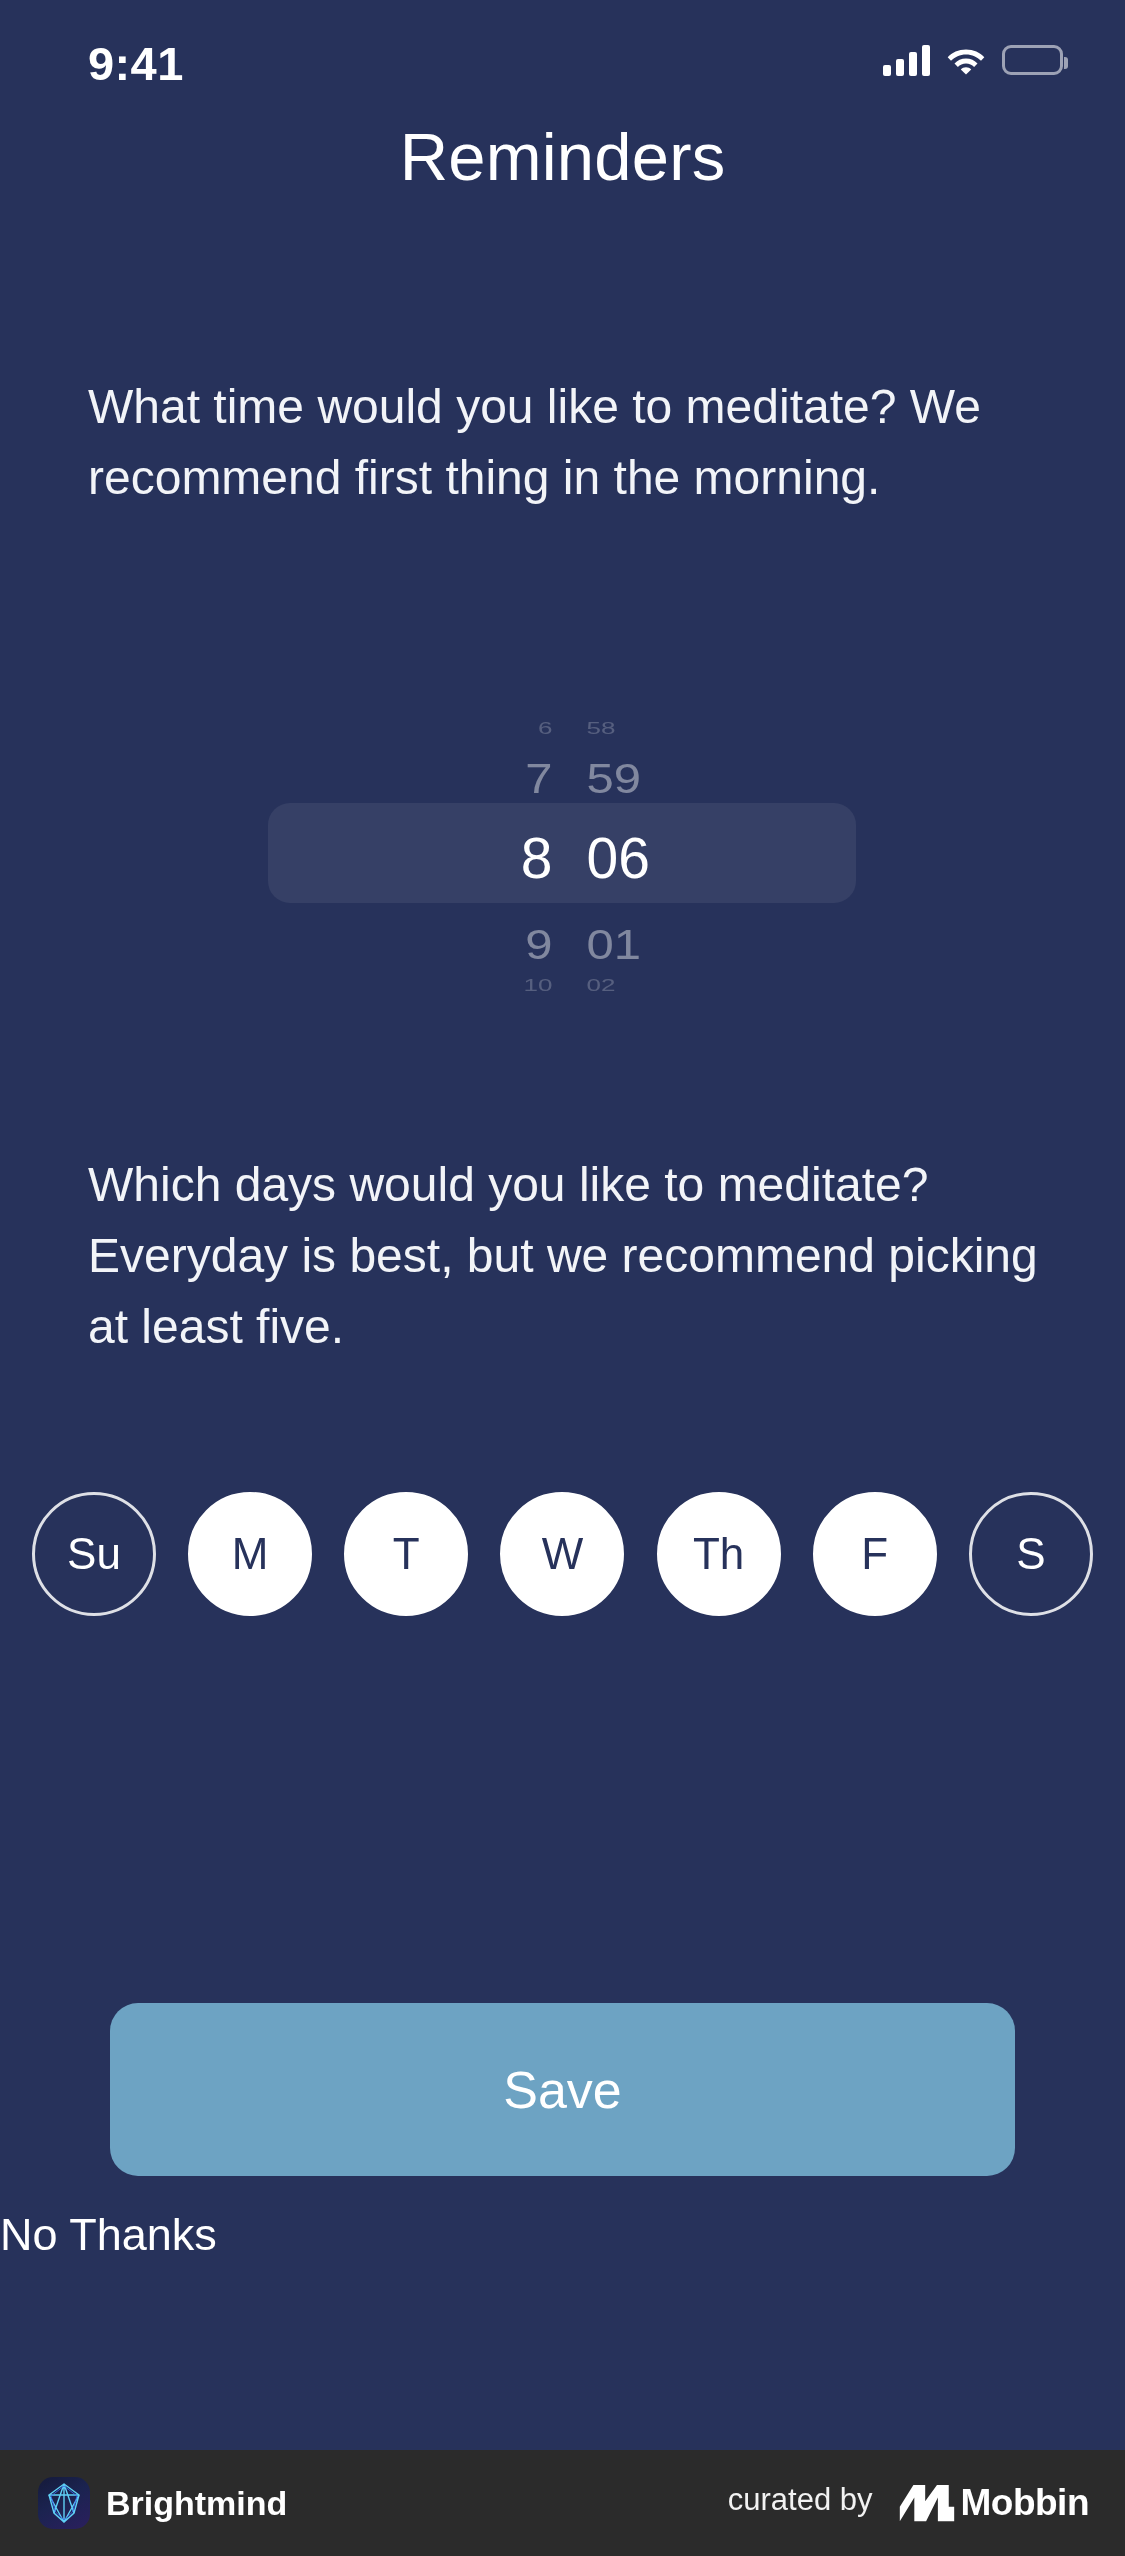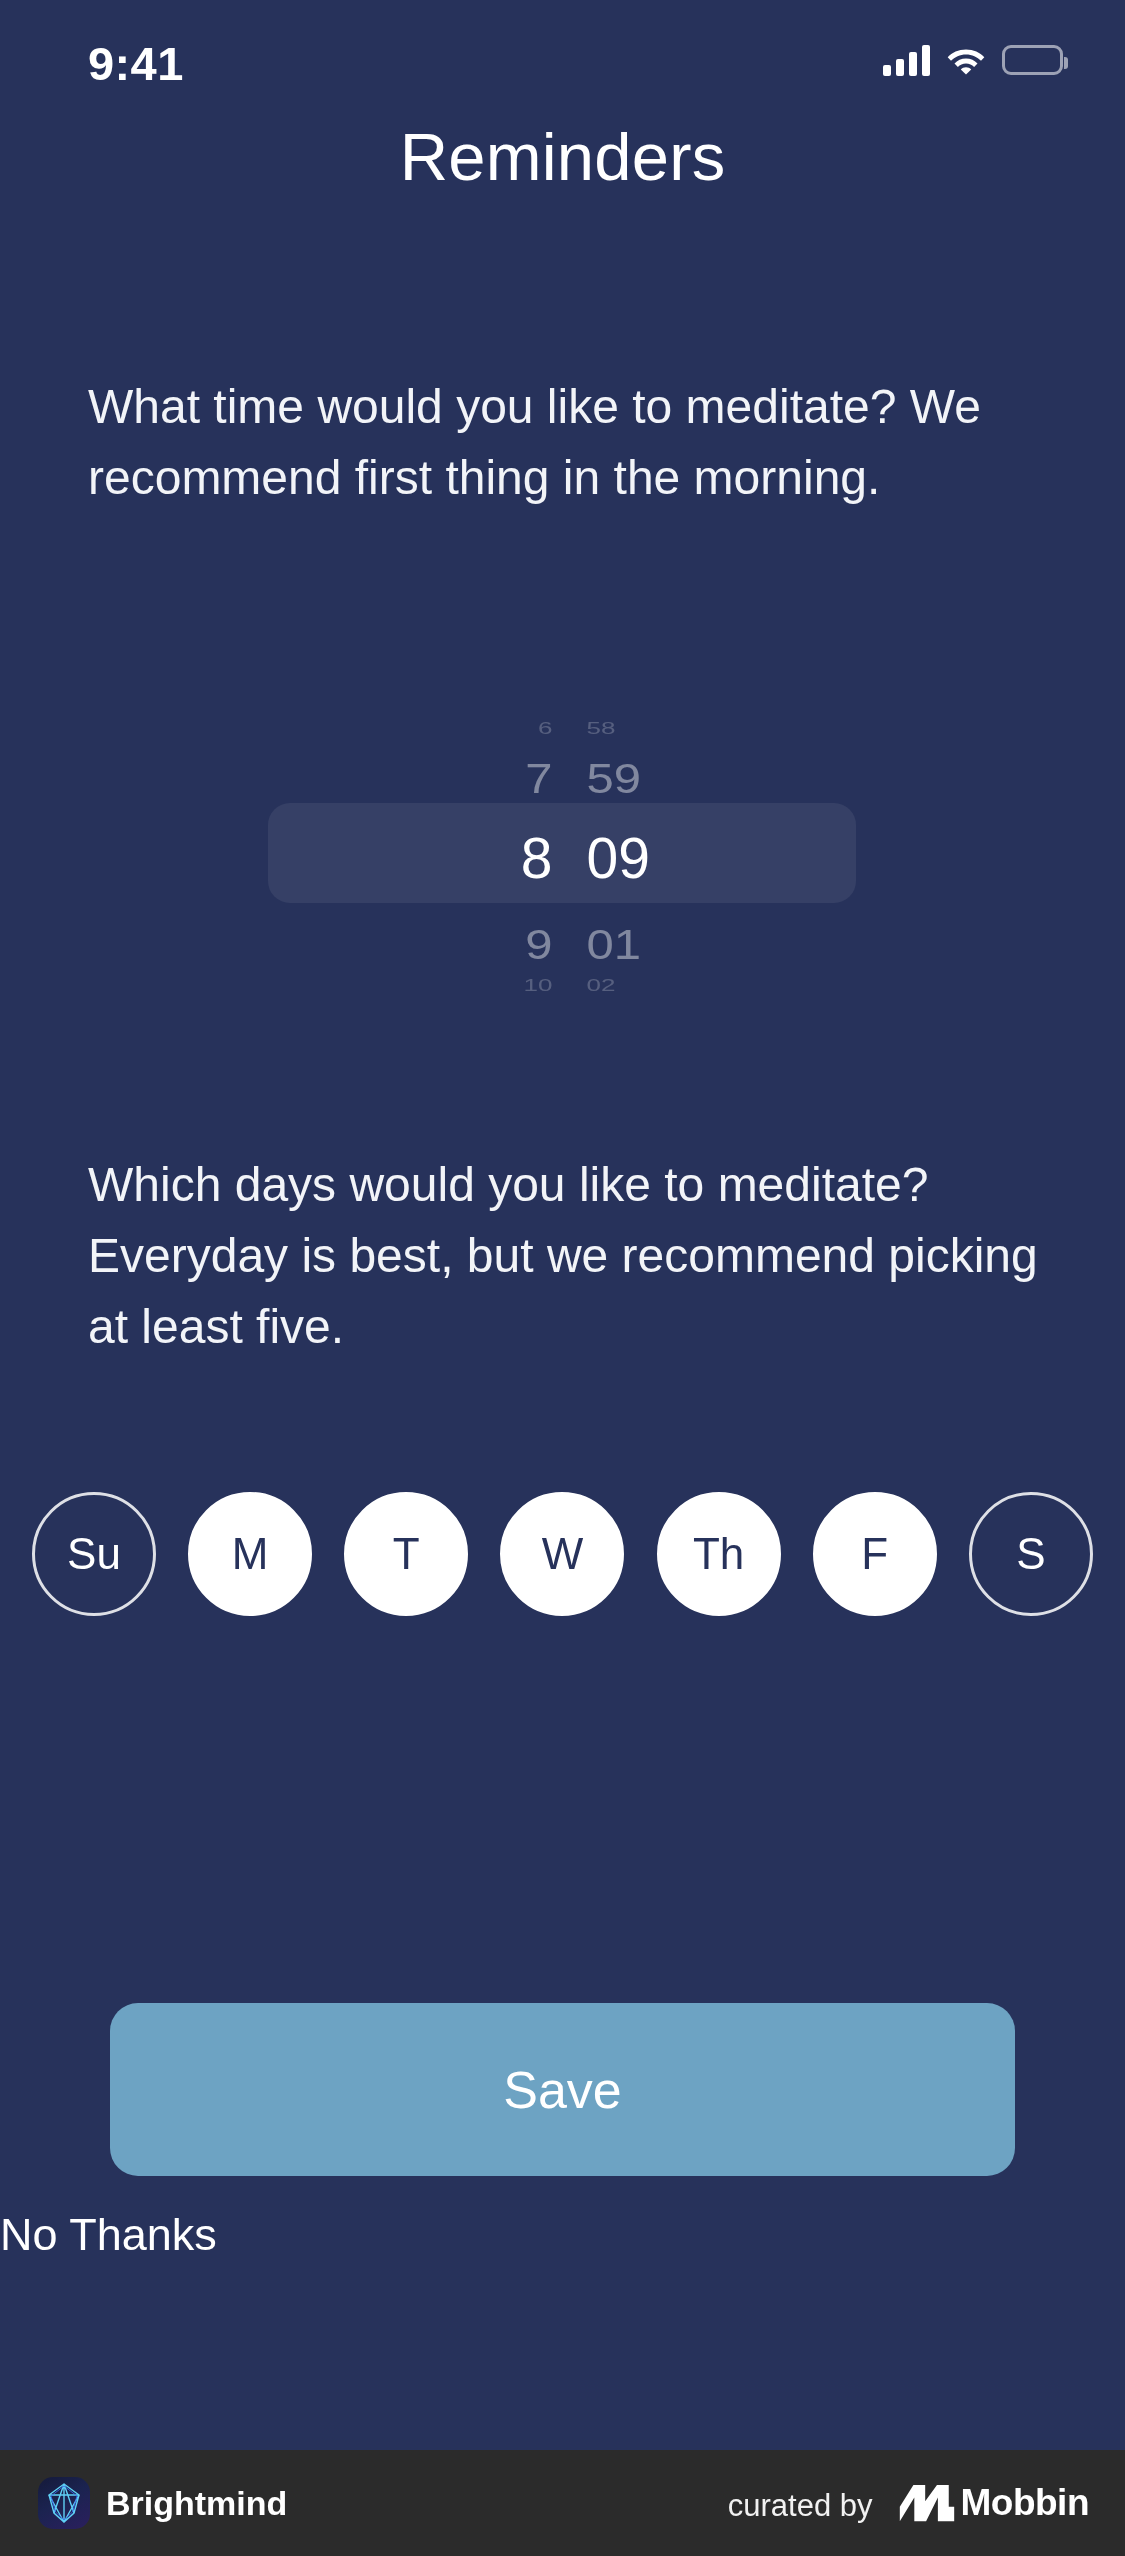--- a/index.html
+++ b/index.html
@@ -138,21 +138,21 @@
     background:#2b2b2b; display:flex; align-items:center;
   }
   .brand { display:flex; align-items:center; gap:16px; margin-left:38px; }
   .brand-icon {
     width:52px; height:52px; border-radius:15px;
     background:linear-gradient(150deg,#151a3a 0%,#1b2350 45%,#2b1f5e 100%);
     position:relative; overflow:hidden;
   }
   .brand-name { color:#ffffff; font-size:34px; font-weight:600; }
   .curated {
-    margin-left:auto; display:flex; align-items:flex-end; gap:26px; margin-right:36px;
+    margin-left:auto; display:flex; align-items:flex-start; gap:26px; margin-right:36px;
   }
   .curated-label { color:#f2f2f2; font-size:31px; font-weight:400; }
   .mobbin-logo { display:flex; align-items:center; gap:4px; }
   .mobbin-name { color:#ffffff; font-size:37px; font-weight:700; letter-spacing:-.5px; }
 </style>
 </head>
 <body>
 
 <div class="phone">
 
@@ -188,21 +188,21 @@
       <div class="pcol hour">
         <div class="pitem r0">6</div>
         <div class="pitem r1">7</div>
         <div class="pitem r2">8</div>
         <div class="pitem r3">9</div>
         <div class="pitem r4">10</div>
       </div>
       <div class="pcol min">
         <div class="pitem r0">58</div>
         <div class="pitem r1">59</div>
-        <div class="pitem r2">09</div>
+        <div class="pitem r2">06</div>
         <div class="pitem r3">01</div>
         <div class="pitem r4">02</div>
       </div>
     </div>
   </div>
 
   <div class="prompt prompt-days">Which days would you like to meditate? Everyday is best, but we recommend picking at least five.</div>
 
   <div class="days">
     <div class="day off">

